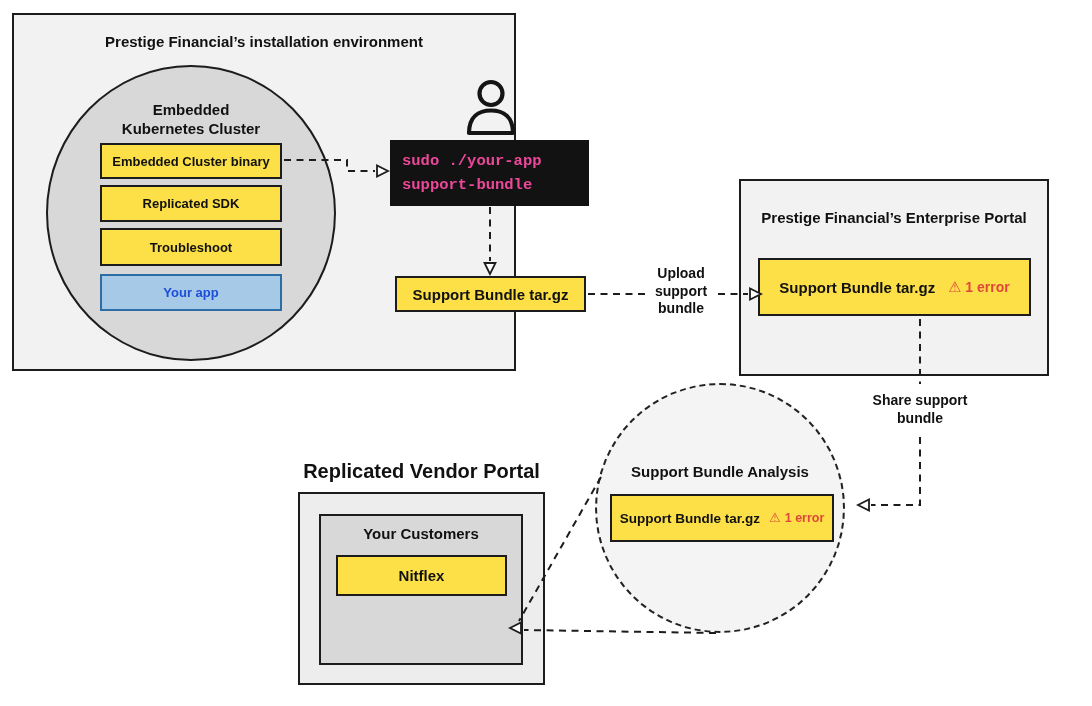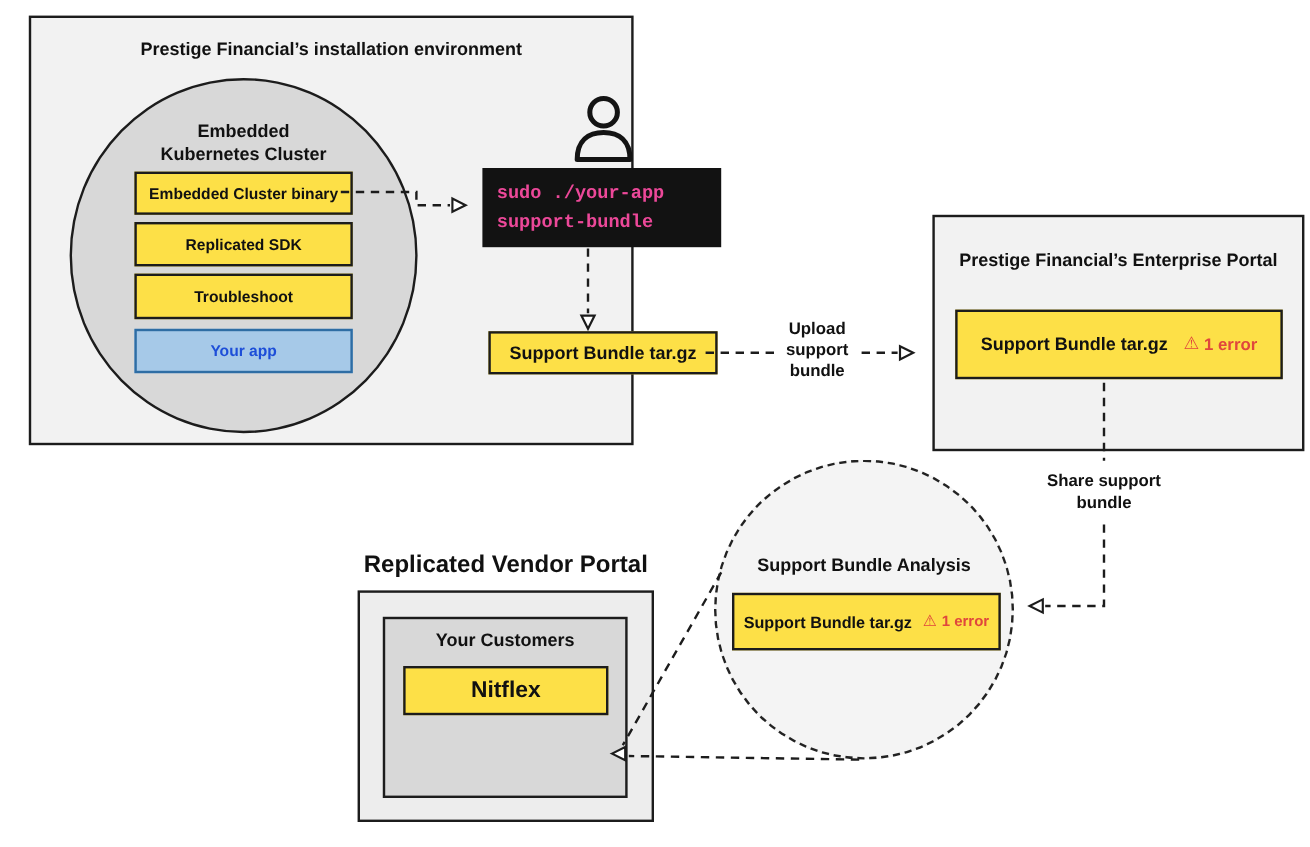--- a/index.html
+++ b/index.html
@@ -6,21 +6,21 @@
   html,body { background:#ffffff; }
   body { font-family:"Liberation Sans", sans-serif; color:#111; }
   .canvas { position:relative; width:1092px; height:706px; background:#fff; overflow:hidden; }
 
   .panel { position:absolute; border:2px solid #1c1c1c; background:#f2f2f2; }
   .box   { position:absolute; border:2px solid #1c1c1c; background:#fde047;
            display:flex; align-items:center; justify-content:center;
            font-weight:bold; text-align:center; }
 
   
-  .install-env { left:24px; top:13px; width:504px; height:358px; }
+  .install-env { left:12px; top:13px; width:504px; height:358px; }
   .env-title { position:absolute; left:0; top:18px; width:100%; text-align:center;
                font-weight:bold; font-size:15px; }
 
   .k8s-circle { position:absolute; left:32px; top:50px; width:290px; height:296px;
                 background:#d8d8d8; border:2px solid #1c1c1c; border-radius:50%; }
   .circle-title { position:absolute; left:0; top:33px; width:100%; text-align:center;
                   font-weight:bold; font-size:15px; line-height:19px; }
 
   .comp { left:86px; width:182px; font-size:13px; }
   .comp-0 { top:128px; height:36px; }
@@ -31,41 +31,41 @@
   .person { position:absolute; left:447px; top:64px; }
 
   .terminal { position:absolute; left:376px; top:125px; width:199px; height:66px;
               background:#121212; color:#ec4899; font-family:"Liberation Mono", monospace;
               font-weight:bold; font-size:15.5px; line-height:24px;
               display:flex; flex-direction:column; justify-content:center; padding-left:12px; }
 
   .bundle-file { left:381px; top:261px; width:191px; height:36px; font-size:15px; }
 
   
-  .enterprise-portal { left:777px; top:179px; width:310px; height:197px; }
+  .enterprise-portal { left:739px; top:179px; width:310px; height:197px; }
   .ep-title { position:absolute; left:0; top:28px; width:100%; text-align:center;
               font-weight:bold; font-size:15px; }
   .ep-box { left:17px; top:77px; width:273px; height:58px; font-size:15px; gap:13px; }
 
   
   .analysis { position:absolute; left:595px; top:383px; width:250px; height:250px;
               background:#f4f4f4; border:2.5px dashed #222; border-radius:50%; }
   .an-title { position:absolute; left:0; top:78px; width:100%; text-align:center;
               font-weight:bold; font-size:15px; }
   .an-box { left:13px; top:109px; width:224px; height:48px; font-size:13.5px; gap:9px; }
 
   
   .vendor-title { position:absolute; left:298px; top:460px; width:247px; text-align:center;
                   font-weight:bold; font-size:20px; }
   .vendor-portal { left:298px; top:492px; width:247px; height:193px; background:#ededed; }
   .customers { position:absolute; left:19px; top:20px; width:204px; height:151px;
                background:#d8d8d8; border:2px solid #1c1c1c; }
   .cust-title { position:absolute; left:0; top:9px; width:100%; text-align:center;
                 font-weight:bold; font-size:15px; }
-  .cust-0 { left:15px; top:39px; width:171px; height:41px; font-size:19px;text-align:center; }
+  .cust-0 { left:15px; top:39px; width:171px; height:41px; font-size:15px;text-align:center; }
   .cust-1 { left:15px; top:95px; width:171px; height:40px; font-size:15px; }
 
   
   .arrow-label { position:absolute; text-align:center; font-weight:bold; font-size:14px;
                  line-height:17.5px; }
   .upload-label { left:636px; top:265px; width:90px; }
   .share-label  { left:850px; top:391px; width:140px; line-height:18px; }
 
   
   .error-badge { color:#e0473c; font-weight:bold; display:inline-flex; align-items:center; gap:4px; }

